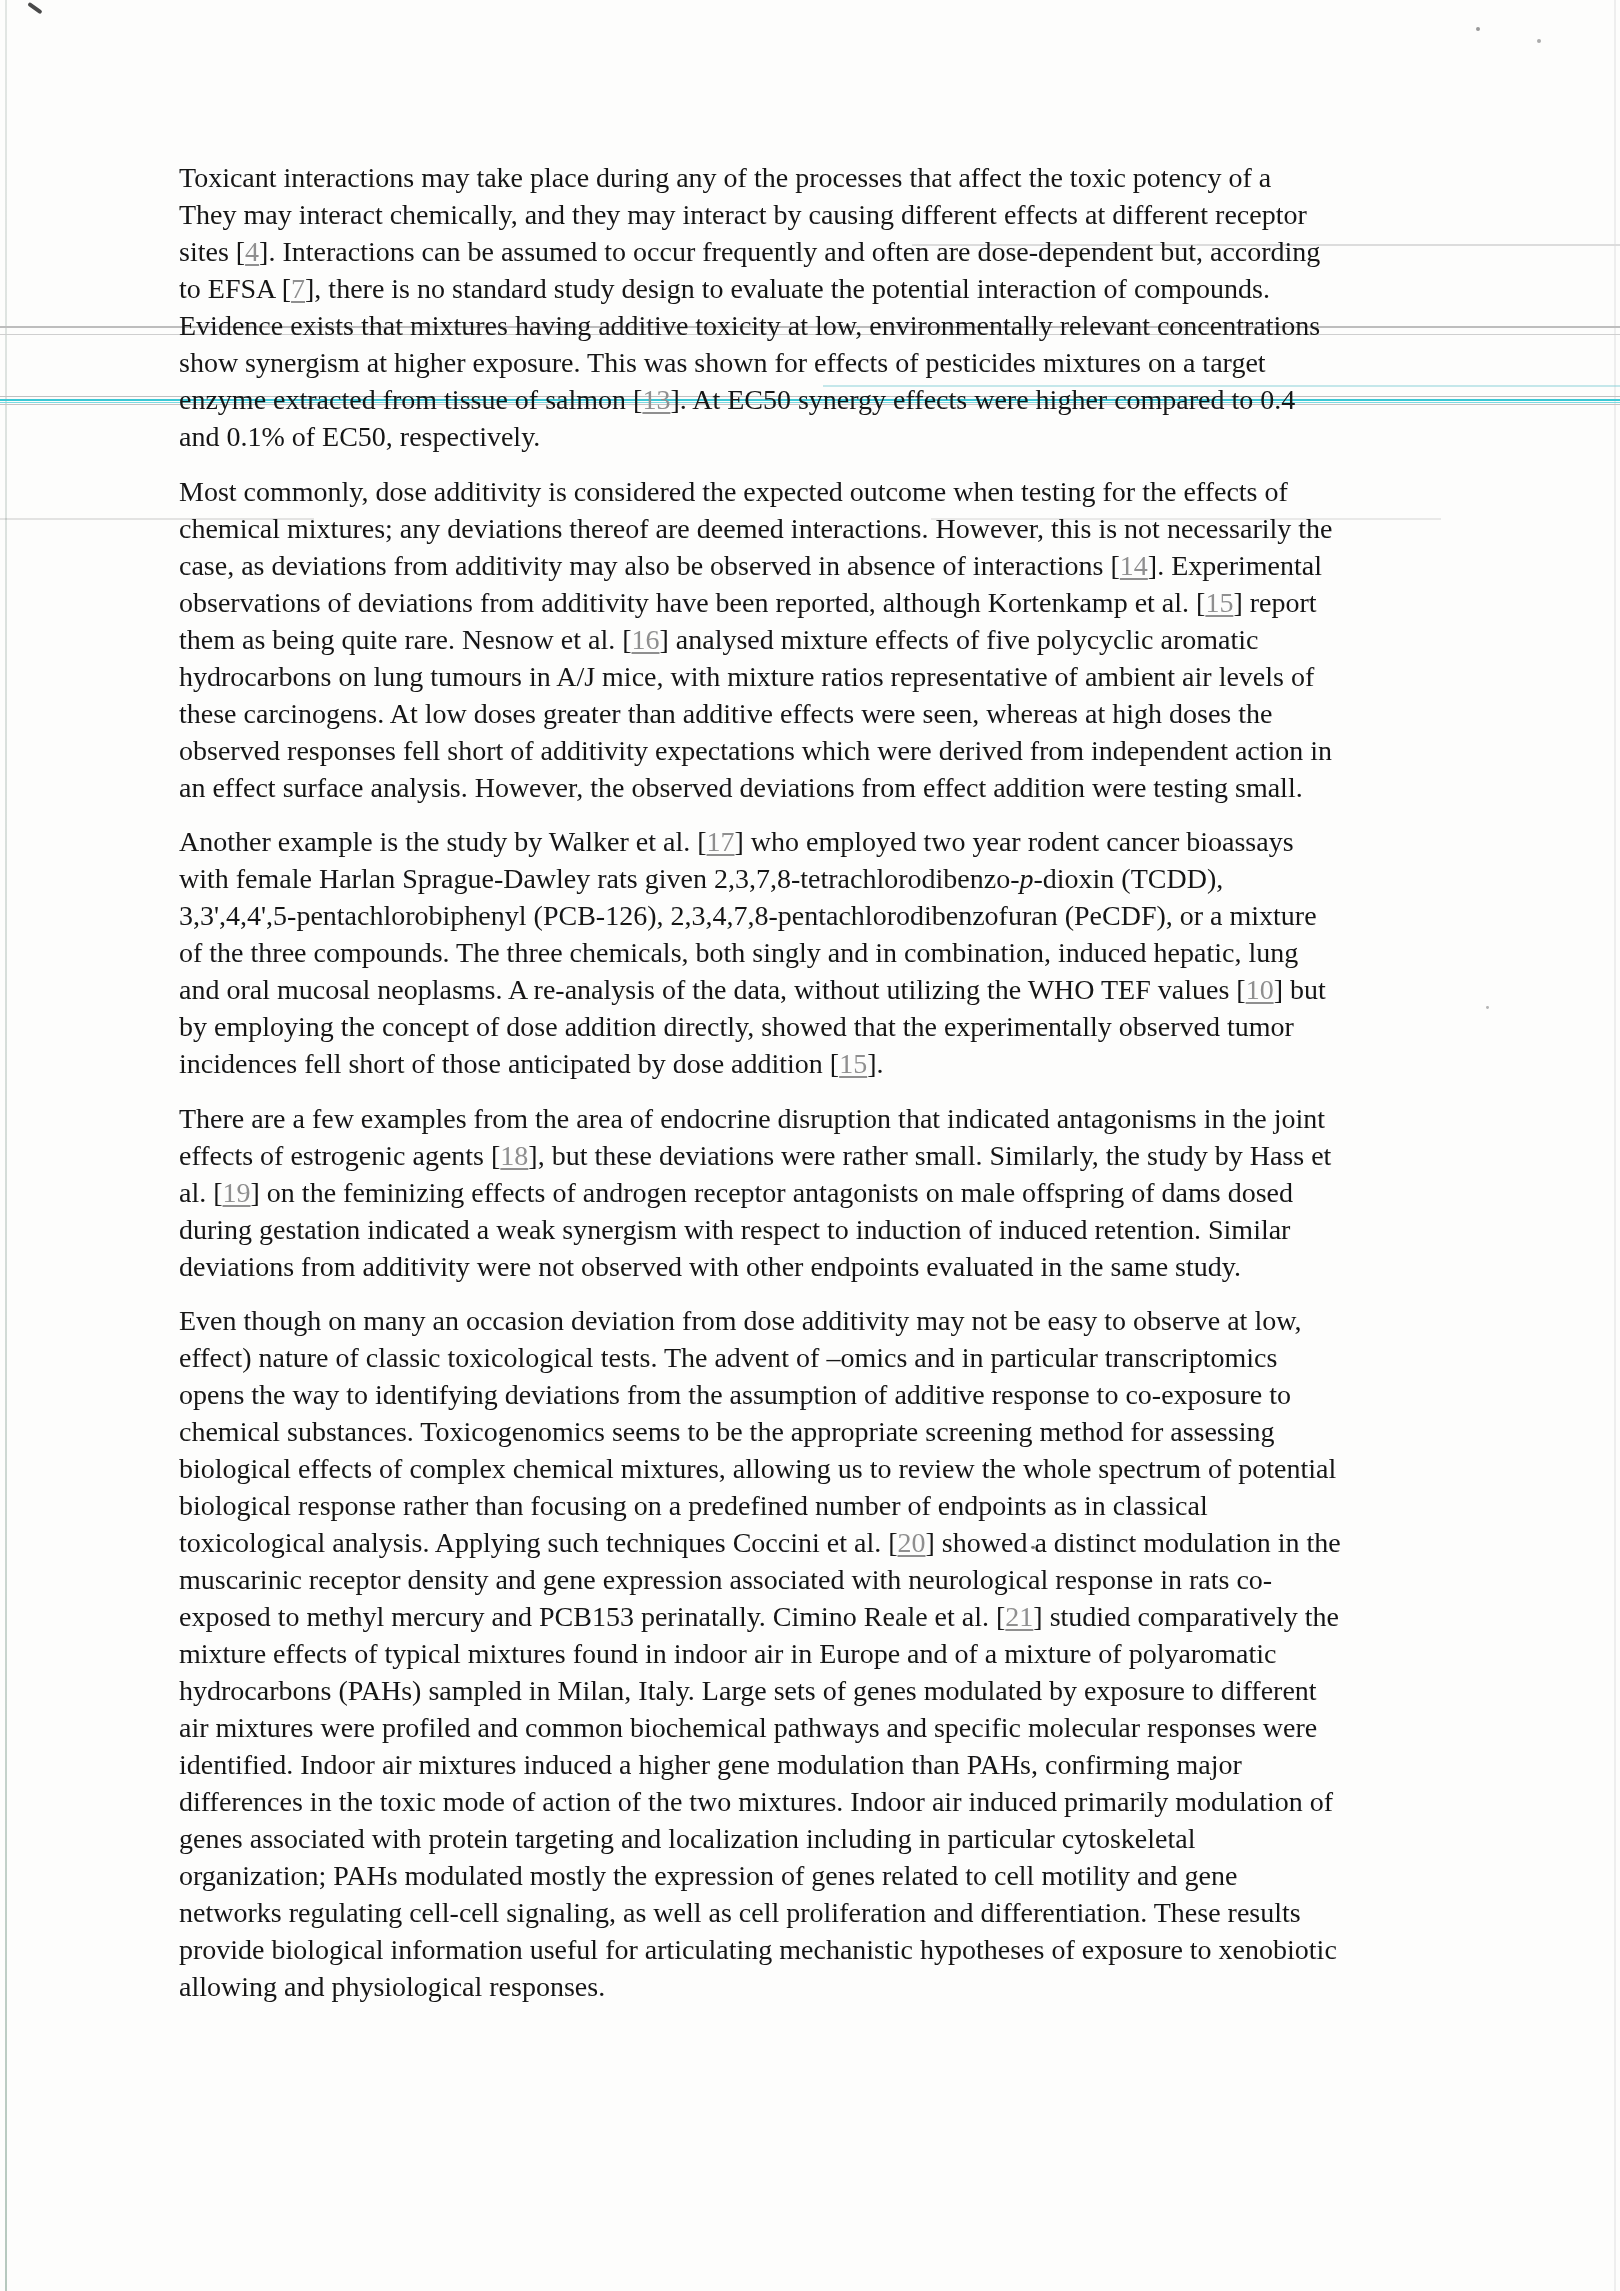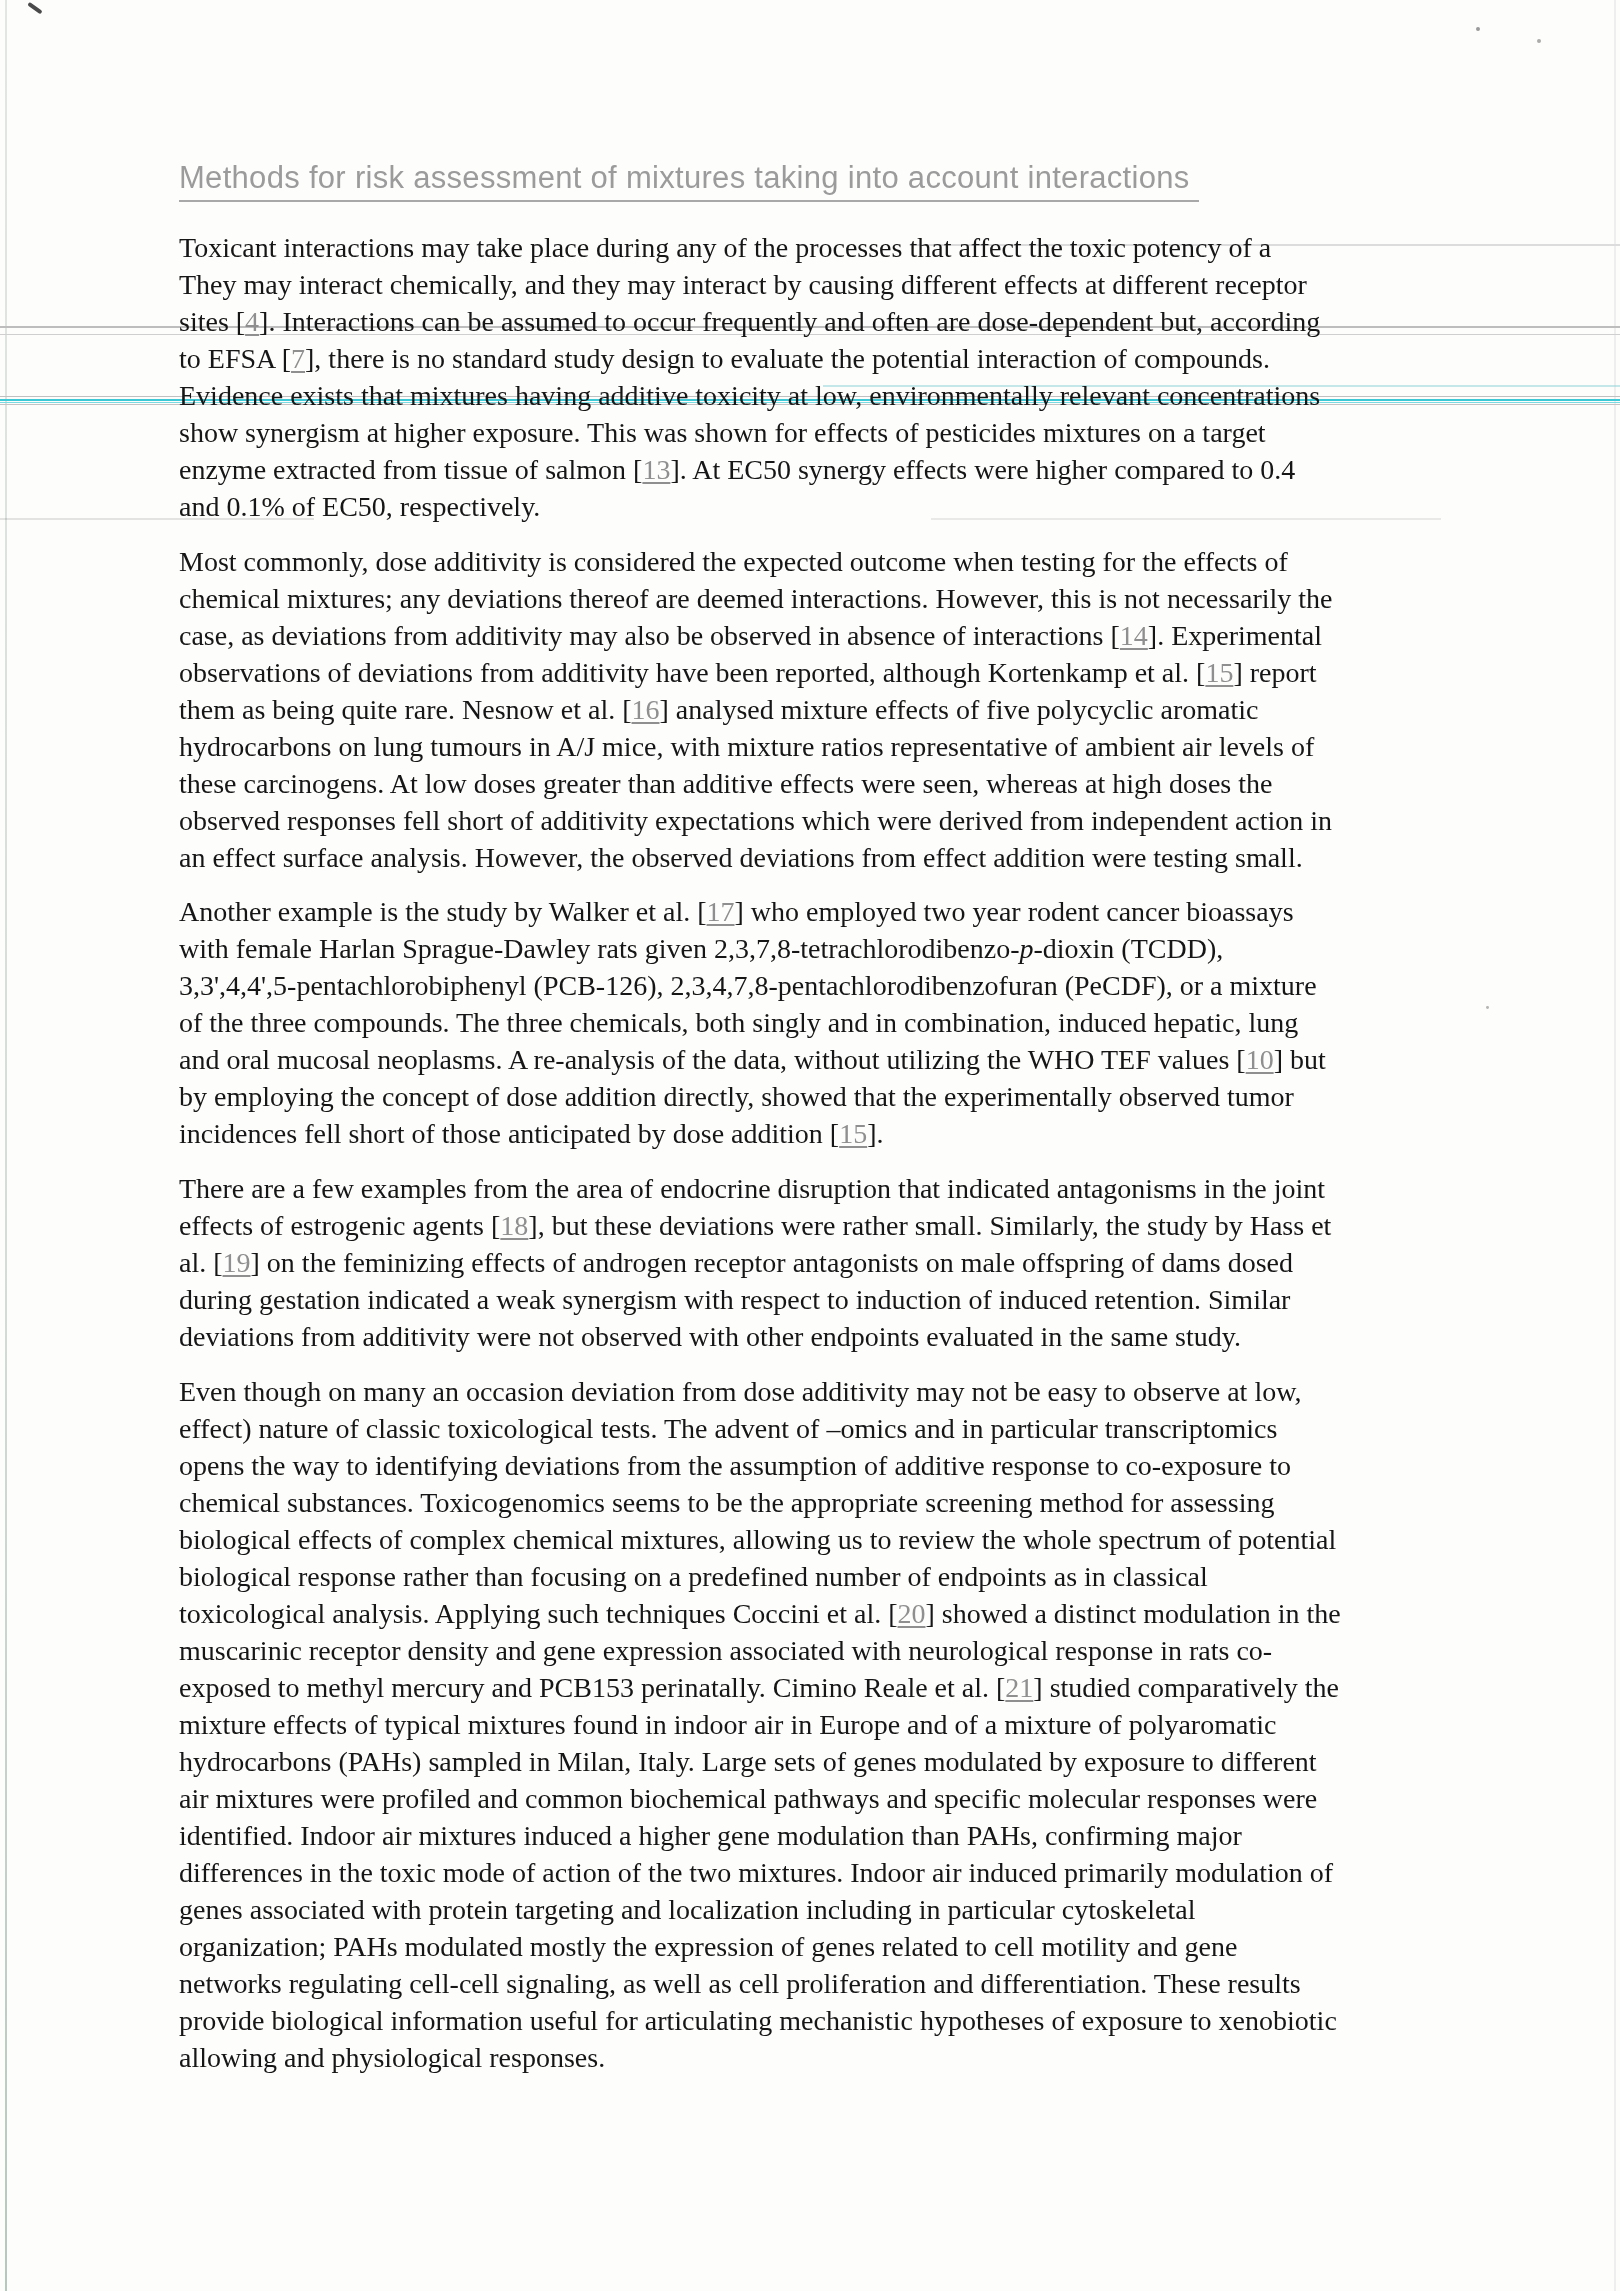--- a/index.html
+++ b/index.html
@@ -89,21 +89,20 @@
       <div class="c1"></div>
       <div class="c2"></div>
       <div class="g2"></div>
   </div>
   <div class="artifact hline-faint-a"></div>
   <div class="artifact hline-faint-b"></div>
   <div class="artifact speck-3"></div>
   <div class="artifact speck-4"></div>
 
   <div class="content">
-    <h1 class="doc-heading">Methods for risk assessment of mixtures taking into account interactions</h1>
     <div>
         <p class="para">
           <span class="line">Toxicant interactions may take place during any of the processes that affect the toxic potency of a</span>
           <span class="line">They may interact chemically, and they may interact by causing different effects at different receptor</span>
           <span class="line">sites [<span class="refnum">4</span>]. Interactions can be assumed to occur frequently and often are dose-dependent but, according</span>
           <span class="line">to EFSA [<span class="refnum">7</span>], there is no standard study design to evaluate the potential interaction of compounds.</span>
           <span class="line">Evidence exists that mixtures having additive toxicity at low, environmentally relevant concentrations</span>
           <span class="line">show synergism at higher exposure. This was shown for effects of pesticides mixtures on a target</span>
           <span class="line">enzyme extracted from tissue of salmon [<span class="refnum">13</span>]. At EC50 synergy effects were higher compared to 0.4</span>
           <span class="line">and 0.1% of EC50, respectively.</span>

